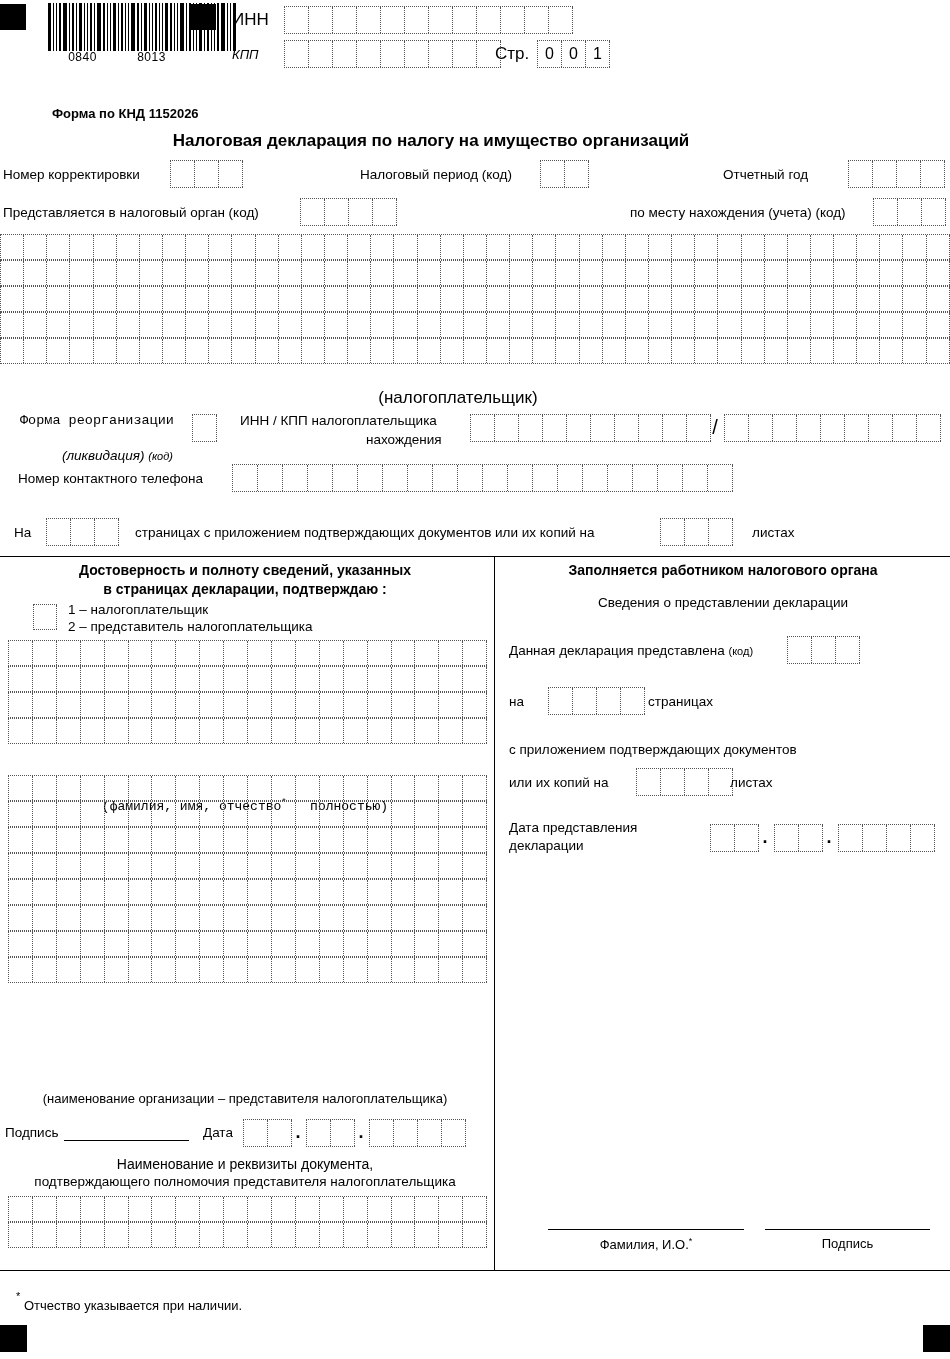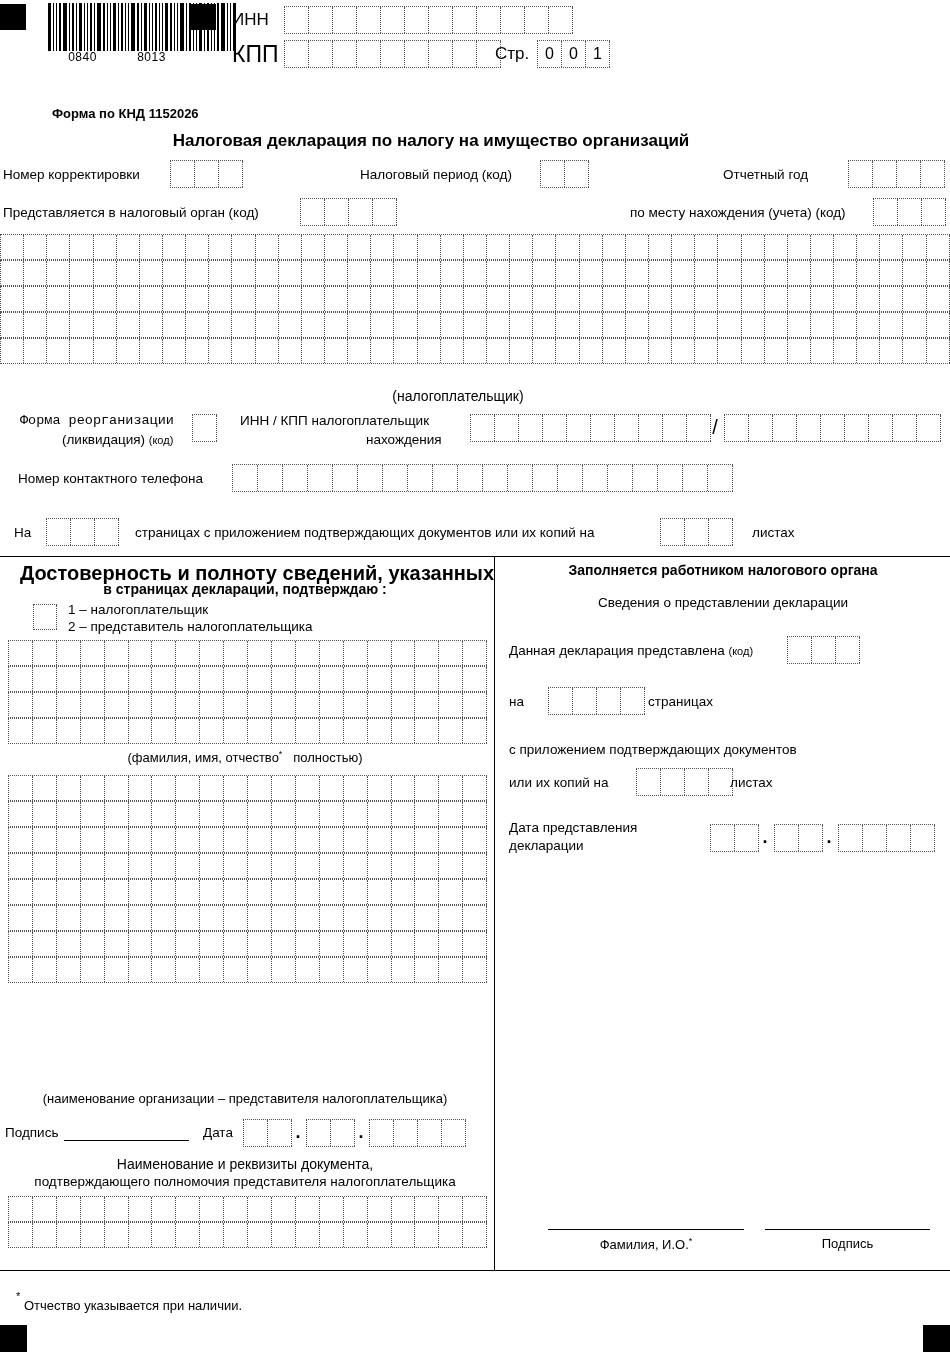--- a/index.html
+++ b/index.html
@@ -129,21 +129,21 @@
       <u></u>
       <u></u>
       <u></u>
       <u></u>
       <u></u>
       <u></u>
     </span>
 </div>
 
 <div class="abs" style="left:232px;top:40px;">
-  <span class="lbl" style="display:inline-block;width:48px;font-size:23px;vertical-align:middle;">КПП</span>
+  <span class="lbl" style="display:inline-block;width:48px;font-size:13px;vertical-align:middle;font-style:italic;">КПП</span>
   <span class="cells tall w23" id="kpp-cells">
       <u></u>
       <u></u>
       <u></u>
       <u></u>
       <u></u>
       <u></u>
       <u></u>
       <u></u>
       <u></u>
@@ -408,32 +408,32 @@
       <u></u>
       <u></u>
       <u></u>
       <u></u>
       <u></u>
       <u></u>
       <u></u>
       <u></u>
     </div>
   </div>
-<div class="abs center" style="left:0;top:388px;width:916px;font-size:14px;">(налогоплательщик)</div>
+<div class="abs center" style="left:0;top:388px;width:916px;font-size:17px;">(налогоплательщик)</div>
 
 <div class="abs lbl" style="left:20px;top:413px;font-family:Liberation Mono, monospace;">Форма реорганизации</div>
-<div class="abs lbl" style="left:62px;top:432px;">
+<div class="abs lbl" style="left:62px;top:448px;font-style:italic;">
   <span>(ликвидация)</span>
   <span class="lbl-sm">(код)</span>
 </div>
 <span class="abs cells tall w23" style="left:192px;top:414px;" id="reorg-form-cells">
     <u></u>
   </span>
 
-<div class="abs lbl" style="left:240px;top:413px;">ИНН / КПП налогоплательщик</div>
+<div class="abs lbl" style="left:240px;top:413px;">ИНН / КПП налогоплательщика</div>
 <div class="abs lbl" style="left:366px;top:432px;">нахождения</div>
 <span class="abs cells tall w23" style="left:470px;top:414px;" id="reorg-inn-cells">
     <u></u>
     <u></u>
     <u></u>
     <u></u>
     <u></u>
     <u></u>
     <u></u>
     <u></u>
@@ -488,21 +488,21 @@
     <u></u>
     <u></u>
     <u></u>
   </span>
 <div class="abs lbl" style="left:752px;top:525px;">листах</div>
 
 <div class="panel-border" style="left:0;top:556px;width:950px;"></div>
 <div class="vline" style="left:494px;top:556px;height:715px;"></div>
 <div class="panel-border" style="left:0;top:1270px;width:950px;"></div>
 
-<div class="abs bold center" style="left:12px;top:562px;width:490px;font-size:20px;">Достоверность и полноту сведений, указанных</div>
+<div class="abs bold center" style="left:0;top:562px;width:490px;font-size:14px;">Достоверность и полноту сведений, указанных</div>
 <div class="abs bold center" style="left:0;top:581px;width:490px;font-size:14px;">в страницах декларации, подтверждаю :</div>
 
 <span class="abs cells" style="left:33px;top:604px;" id="confirm-code-cells">
     <u></u>
   </span>
 <div class="abs lbl" style="left:68px;top:602px;">1 – налогоплательщик</div>
 <div class="abs lbl" style="left:68px;top:619px;">2 – представитель налогоплательщика</div>
 
 <div class="abs" style="left:8px;top:640px;width:479px;" id="fio-grid">
     <div class="gridrow">
@@ -587,21 +587,21 @@
       <u></u>
       <u></u>
       <u></u>
       <u></u>
       <u></u>
       <u></u>
       <u></u>
       <u></u>
     </div>
   </div>
-<div class="abs center" style="left:0;top:749px;width:490px;font-size:13px;">
+<div class="abs center" style="left:0;top:798px;width:490px;font-size:13px;font-family:Liberation Mono, monospace;">
   <span>(фамилия, имя, отчество</span><span class="sup">*</span>
   &nbsp;&nbsp;<span>полностью)</span>
 </div>
 
 <div class="abs" style="left:8px;top:775px;width:479px;" id="org-grid">
     <div class="gridrow">
       <u></u>
       <u></u>
       <u></u>
       <u></u>

